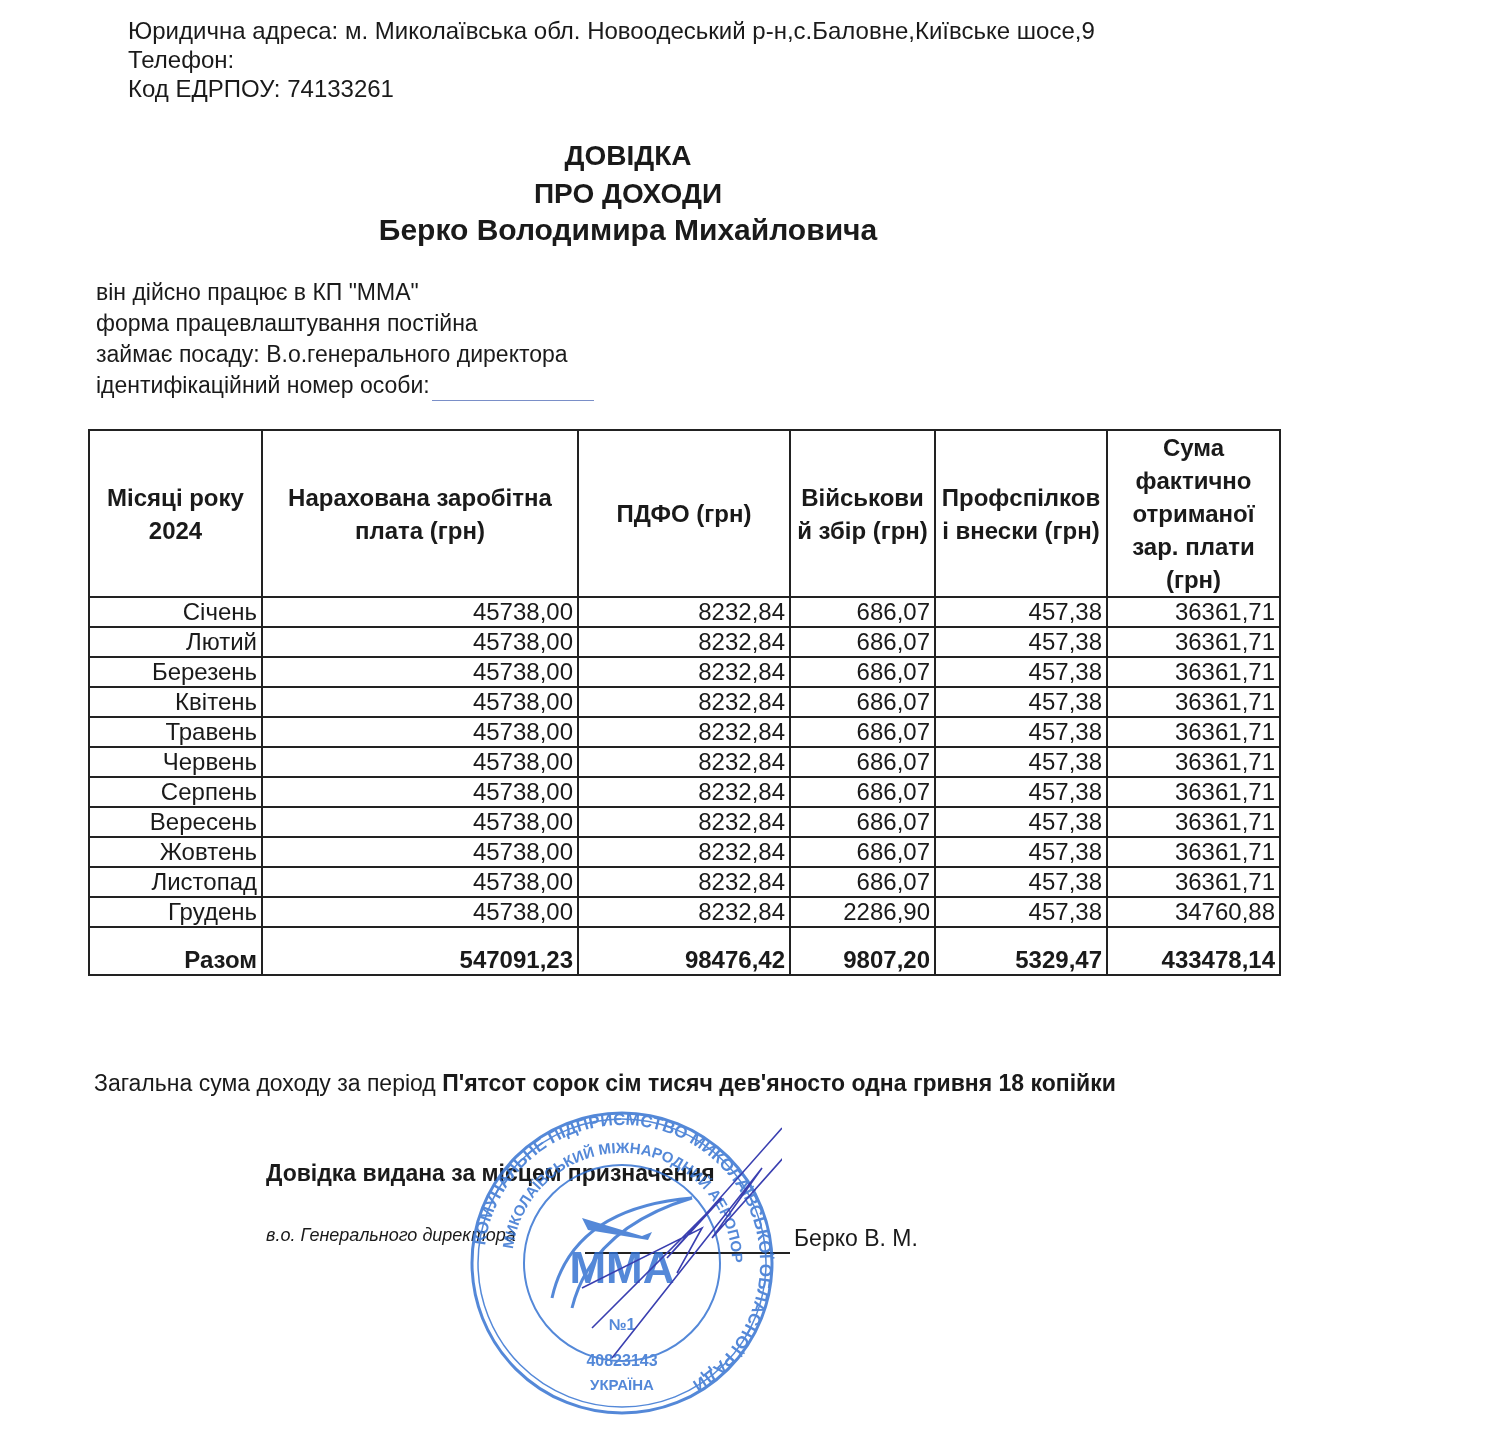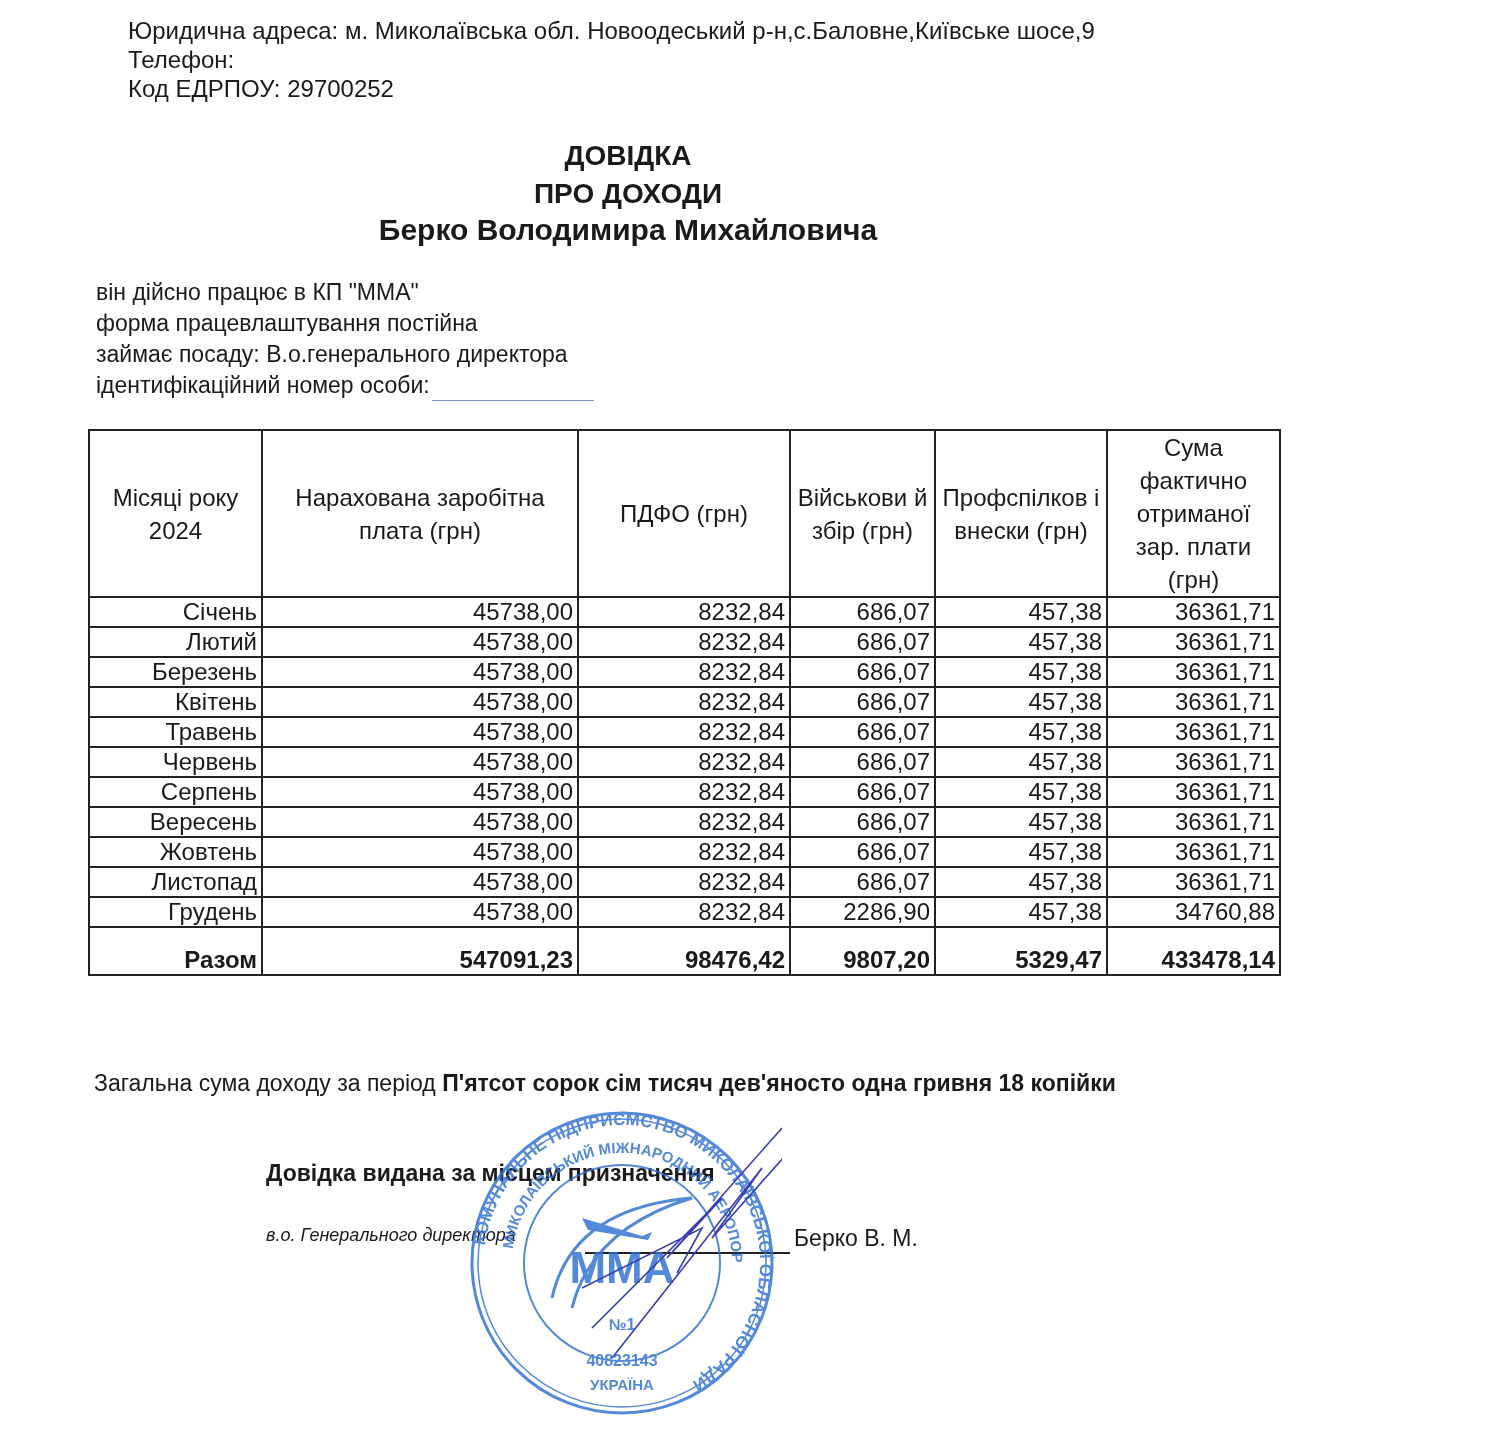--- a/index.html
+++ b/index.html
@@ -15,21 +15,21 @@
   .id-blank { display: inline-block; width: 162px; height: 24px; border-bottom: 1.5px solid #7a8fc8; vertical-align: bottom; margin-left: 2px; }
 
   table.income {
     position: absolute; left: 88px; top: 429px; border-collapse: collapse;
     font-size: 24px; table-layout: fixed;
   }
   table.income td, table.income th {
     border: 2px solid #222; padding: 0 4px; overflow: hidden; white-space: nowrap;
   }
   table.income th {
-    font-weight: normal; text-align: center; vertical-align: middle; line-height: 33px;
+    font-weight: bold; text-align: center; vertical-align: middle; line-height: 33px;
     white-space: normal; height: 150px;
   }
   table.income td { height: 28px; line-height: 28px; text-align: right; }
   table.income td.month { text-align: right; }
   table.income tr.tall td { height: 66px; vertical-align: bottom; }
   table.income tr.tall td.wrap { white-space: normal; line-height: 33px; }
   table.income tr.total td { height: 46px; vertical-align: bottom; font-weight: bold; }
 
   .sum-line { left: 94px; top: 1070px; font-size: 23px; white-space: nowrap; }
   .sum-line b { font-weight: bold; }
@@ -37,21 +37,21 @@
   .sign-role { left: 266px; top: 1225px; font-size: 18px; white-space: nowrap; font-style: italic; }
   .sign-line { left: 585px; top: 1252px; width: 205px; border-bottom: 2px solid #222; }
   .sign-name { left: 794px; top: 1225px; font-size: 23px; white-space: nowrap; }
   .stamp { left: 462px; top: 1108px; width: 320px; height: 310px; }
 </style>
 </head>
 <body>
 
 <div class="abs hdr-line" style="top:16px">Юридична адреса: м. Миколаївська обл. Новоодеський р-н,с.Баловне,Київське шосе,9</div>
 <div class="abs hdr-line" style="top:45px">Телефон:</div>
-<div class="abs hdr-line" style="top:74px">Код ЕДРПОУ: 29700252</div>
+<div class="abs hdr-line" style="top:74px">Код ЕДРПОУ: 74133261</div>
 
 <div class="abs title" style="top:137px">ДОВІДКА</div>
 <div class="abs title" style="top:175px">ПРО ДОХОДИ</div>
 <div class="abs title name" style="top:211px">Берко Володимира  Михайловича</div>
 
 <div class="abs info-line" style="top:277px">він дійсно працює в КП "ММА"</div>
 <div class="abs info-line" style="top:308px">форма працевлаштування постійна</div>
 <div class="abs info-line" style="top:339px">займає посаду:  В.о.генерального директора</div>
 <div class="abs info-line" style="top:370px">
   <span>ідентифікаційний номер особи:</span><span class="id-blank"></span>

